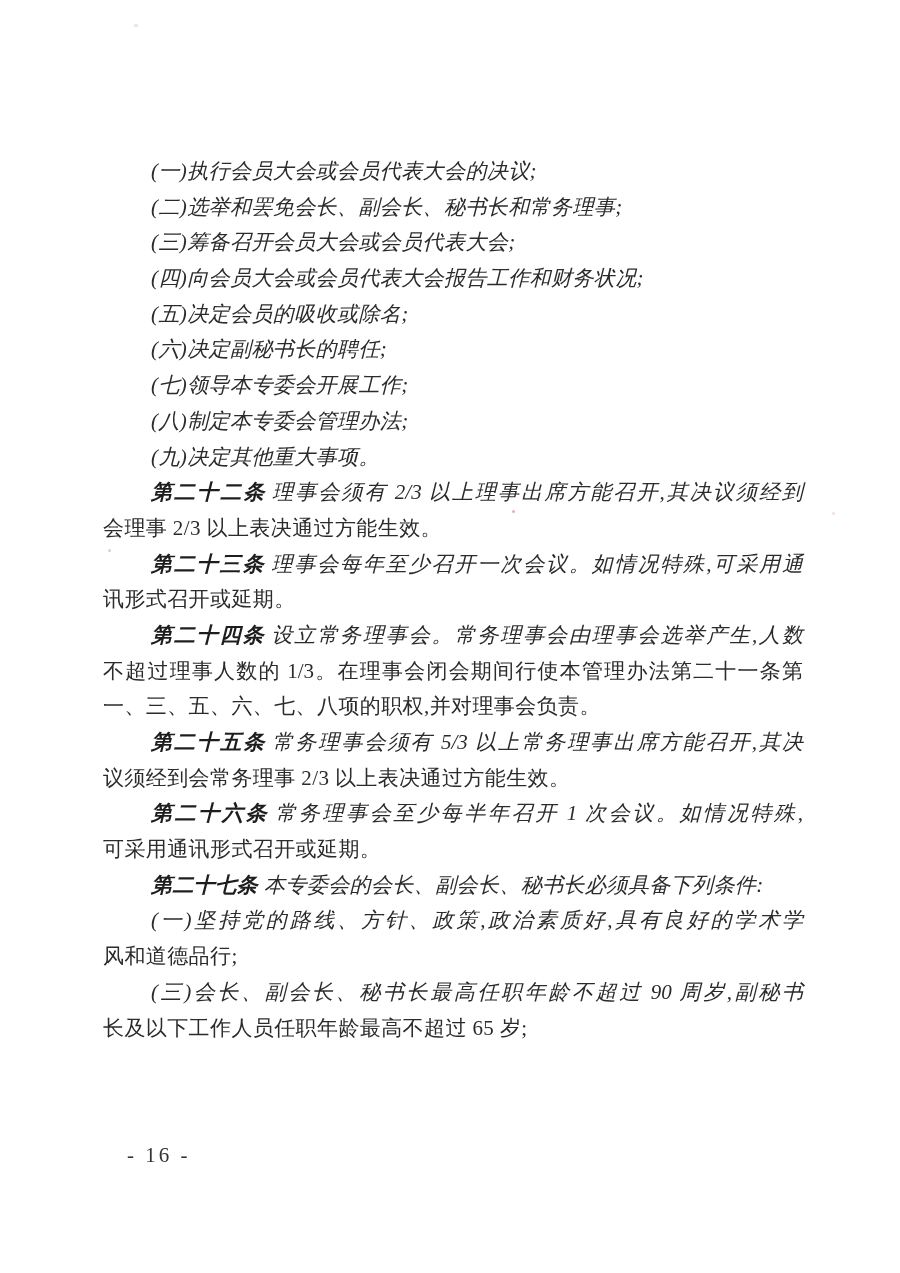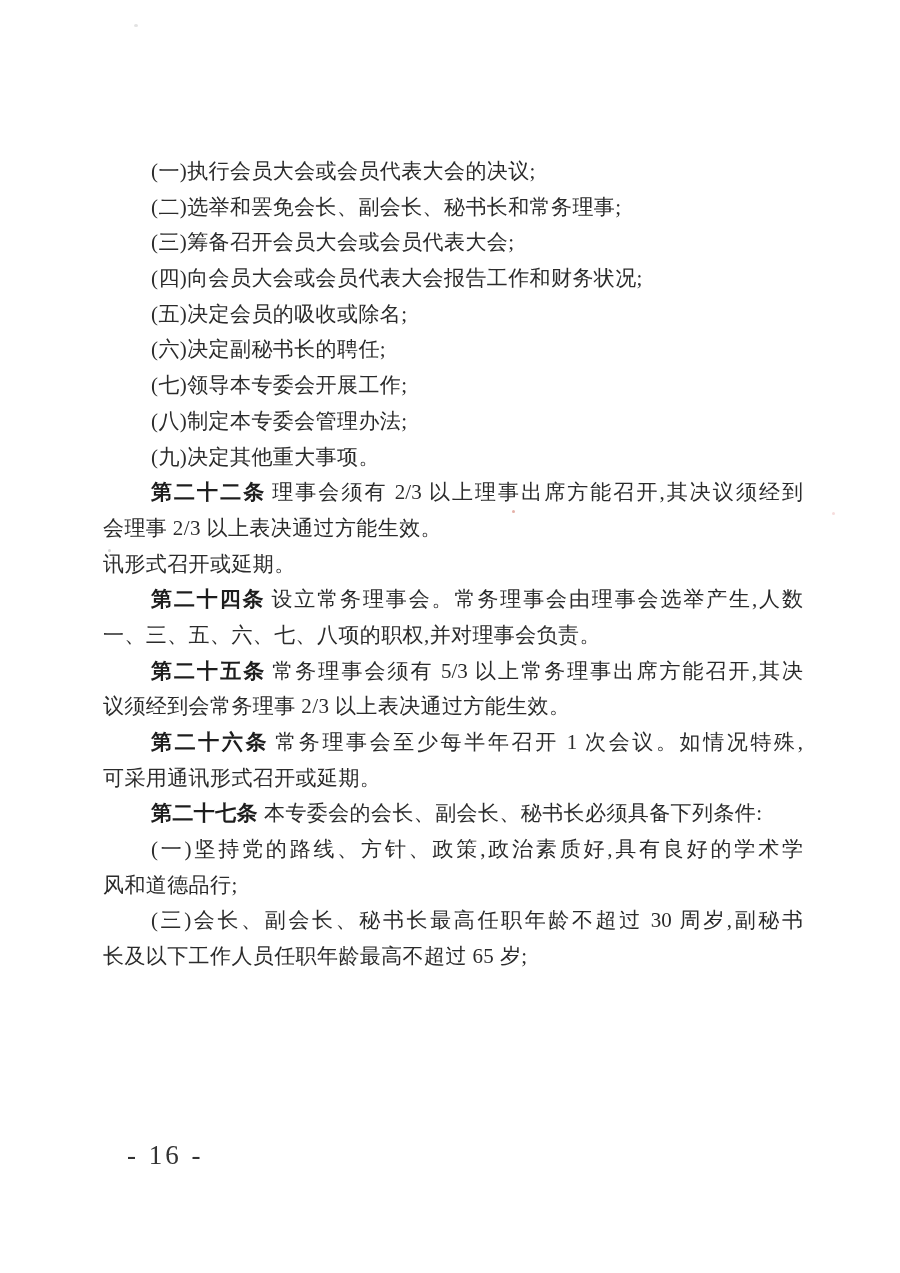--- a/index.html
+++ b/index.html
@@ -24,20 +24,21 @@
   }
   .line {
     height: 35.7px;
     line-height: 35.7px;
     font-size: 21px;
     letter-spacing: 0.4px;
     white-space: nowrap;
   }
   .line.indent {
     padding-left: 48px;
+    font-style: italic;
   }
   .line.justify {
     white-space: normal;
     text-align: justify;
     text-align-last: justify;
     letter-spacing: 0;
   }
   .line.justify.indent {
     width: 652px; 
   }
@@ -45,21 +46,21 @@
     font-weight: 700;
     margin-right: 6px;
     color: var(--ink-bold, #1d1d1d);
   }
   .footer {
     position: absolute;
     left: 127px;
     top: 1142px;
     height: 26px;
     line-height: 26px;
-    font-size: 27px;
+    font-size: 21px;
     letter-spacing: 3px;
     color: #333333;
   }
   
   .speck {
     position: absolute;
     border-radius: 50%;
   }
   .sp1 { left: 512px; top: 510px; width: 3px; height: 3px; background: rgba(196, 80, 60, 0.45); }
   .sp2 { left: 832px; top: 512px; width: 3px; height: 3px; background: rgba(225, 140, 140, 0.30); }
@@ -75,31 +76,33 @@
       <div class="line indent"><span>(二)选举和罢免会长、副会长、秘书长和常务理事;</span></div>
       <div class="line indent"><span>(三)筹备召开会员大会或会员代表大会;</span></div>
       <div class="line indent"><span>(四)向会员大会或会员代表大会报告工作和财务状况;</span></div>
       <div class="line indent"><span>(五)决定会员的吸收或除名;</span></div>
       <div class="line indent"><span>(六)决定副秘书长的聘任;</span></div>
       <div class="line indent"><span>(七)领导本专委会开展工作;</span></div>
       <div class="line indent"><span>(八)制定本专委会管理办法;</span></div>
       <div class="line indent"><span>(九)决定其他重大事项。</span></div>
       <div class="line indent justify"><span class="head">第二十二条</span><span>理事会须有 2/3 以上理事出席方能召开,其决议须经到</span></div>
       <div class="line"><span>会理事 2/3 以上表决通过方能生效。</span></div>
+      <div class="line indent justify"><span class="head">第二十三条</span><span>理事会每年至少召开一次会议。如情况特殊,可采用通</span></div>
       <div class="line"><span>讯形式召开或延期。</span></div>
       <div class="line indent justify"><span class="head">第二十四条</span><span>设立常务理事会。常务理事会由理事会选举产生,人数</span></div>
+      <div class="line justify"><span>不超过理事人数的 1/3。在理事会闭会期间行使本管理办法第二十一条第</span></div>
       <div class="line"><span>一、三、五、六、七、八项的职权,并对理事会负责。</span></div>
       <div class="line indent justify"><span class="head">第二十五条</span><span>常务理事会须有 5/3 以上常务理事出席方能召开,其决</span></div>
       <div class="line"><span>议须经到会常务理事 2/3 以上表决通过方能生效。</span></div>
       <div class="line indent justify"><span class="head">第二十六条</span><span>常务理事会至少每半年召开 1 次会议。如情况特殊,</span></div>
       <div class="line"><span>可采用通讯形式召开或延期。</span></div>
       <div class="line indent"><span class="head">第二十七条</span><span>本专委会的会长、副会长、秘书长必须具备下列条件:</span></div>
       <div class="line indent justify"><span>(一)坚持党的路线、方针、政策,政治素质好,具有良好的学术学</span></div>
       <div class="line"><span>风和道德品行;</span></div>
-      <div class="line indent justify"><span>(三)会长、副会长、秘书长最高任职年龄不超过 30 周岁,副秘书</span></div>
+      <div class="line indent justify"><span>(三)会长、副会长、秘书长最高任职年龄不超过 90 周岁,副秘书</span></div>
       <div class="line"><span>长及以下工作人员任职年龄最高不超过 65 岁;</span></div>
     </div>
   <div class="footer">- 16 -</div>
   <div class="speck sp1"></div>
   <div class="speck sp2"></div>
   <div class="speck sp3"></div>
   <div class="speck sp4"></div>
 </div>
 
 </body></html>

